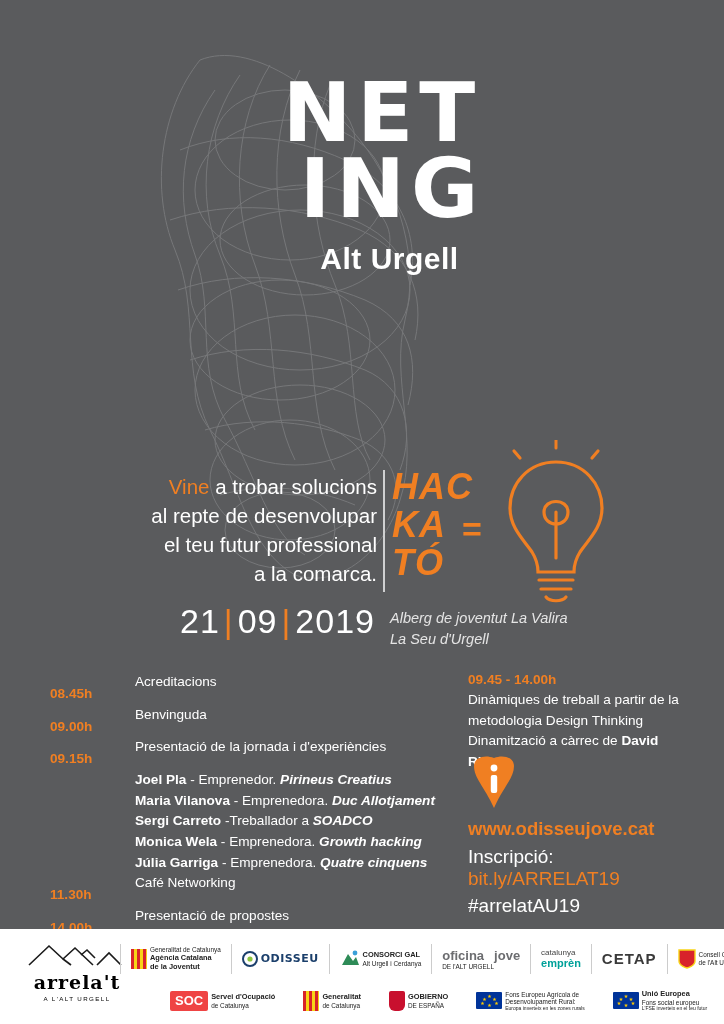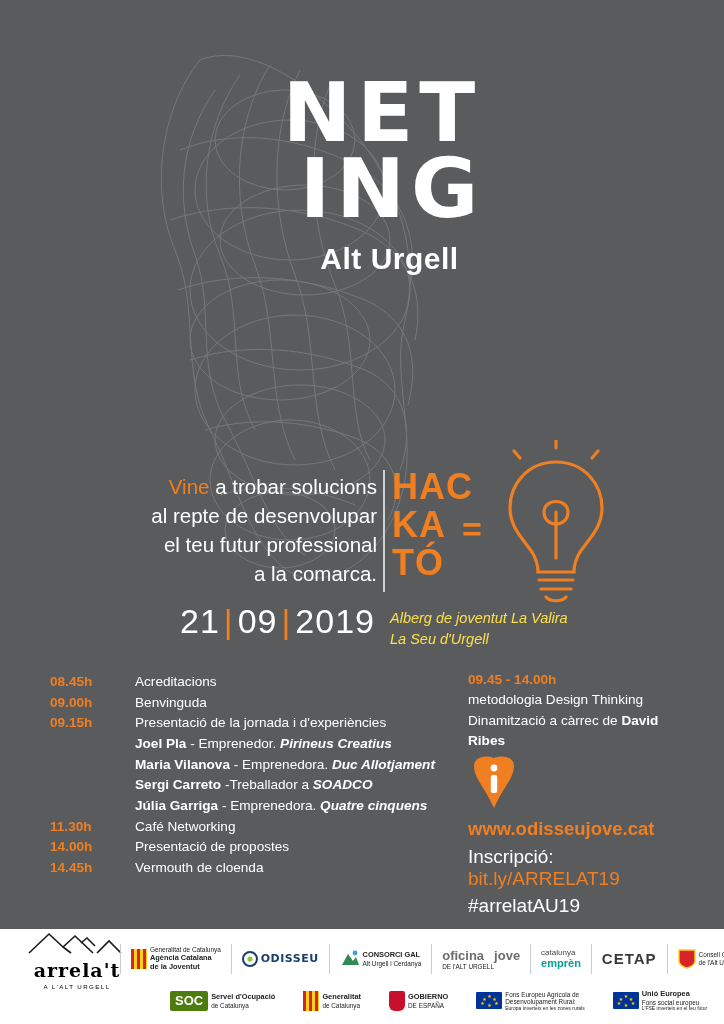--- a/index.html
+++ b/index.html
@@ -95,20 +95,21 @@
 
   .hack {
     position: absolute;
     left: 392px;
     top: 468px;
     color: #f07f22;
     font-weight: bold;
     font-size: 36px;
     line-height: 1.06;
     letter-spacing: 1px;
+    font-style: italic;
   }
   .equals {
     position: absolute;
     left: 462px;
     top: 510px;
     color: #f07f22;
     font-size: 34px;
     font-weight: bold;
   }
   .bulb {
@@ -126,21 +127,21 @@
     top: 602px;
     font-size: 34px;
     color: #ffffff;
     letter-spacing: 1px;
   }
   .date .sep { color: #f07f22; padding: 0 4px; }
   .venue {
     position: absolute;
     left: 390px;
     top: 608px;
-    color: #fde047;
+    color: #e5e5e5;
     font-style: italic;
     font-size: 14.5px;
     line-height: 1.45;
   }
 
   
   .program {
     position: absolute;
     left: 50px;
     top: 672px;
@@ -150,20 +151,21 @@
   }
   .prow {
     display: flex;
     line-height: 1.52;
   }
   .ptime {
     width: 85px;
     color: #f07f22;
     font-weight: bold;
     flex: 0 0 85px;
+    margin-top: 12px;
   }
   .ptext { flex: 1; }
   .ptext b { font-weight: bold; }
   .ptext i { font-style: italic; font-weight: bold; }
 
   
   .rcol {
     position: absolute;
     left: 468px;
     top: 670px;
@@ -241,21 +243,21 @@
   }
   .logo .mark {
     flex: 0 0 auto;
     margin-right: 3px;
   }
   .logo .txt b { font-size: 7.4px; }
 
   .arrelat {
     position: absolute;
     left: 22px;
-    top: 0;
+    top: 12px;
     width: 110px;
     text-align: center;
   }
   .arrelat .name {
     font-family: "DejaVu Serif", serif;
     font-size: 19px;
     font-weight: bold;
     letter-spacing: 1px;
   }
   .arrelat .sub {
@@ -288,21 +290,21 @@
   .cetap {
     font-weight: bold;
     font-size: 15px;
     color: #3a3a3a;
     letter-spacing: 1px;
   }
   .soc {
     font-weight: bold;
     font-size: 13px;
     color: #ffffff;
-    background: #4d7c0f;
+    background: #ef4444;
     padding: 2px 5px;
     border-radius: 2px;
   }
   .eu-flag {
     width: 26px;
     height: 17px;
     background: #003399;
     border-radius: 1px;
     position: relative;
     margin-right: 3px;
@@ -424,38 +426,43 @@
     <div class="prow">
       <div class="ptime"></div>
       <div class="ptext"><b>Maria Vilanova</b><span> - Emprenedora. </span><i>Duc Allotjament</i></div>
     </div>
     <div class="prow">
       <div class="ptime"></div>
       <div class="ptext"><b>Sergi Carreto</b><span> -Treballador a </span><i>SOADCO</i></div>
     </div>
     <div class="prow">
       <div class="ptime"></div>
+      <div class="ptext"><b>Monica Wela</b><span> - Emprenedora. </span><i>Growth hacking</i></div>
+    </div>
+    <div class="prow">
+      <div class="ptime"></div>
       <div class="ptext"><b>Júlia Garriga</b><span> - Emprenedora. </span><i>Quatre cinquens</i></div>
     </div>
     <div class="prow">
       <div class="ptime">11.30h</div>
       <div class="ptext">Café Networking</div>
     </div>
     <div class="prow">
       <div class="ptime">14.00h</div>
       <div class="ptext">Presentació de propostes</div>
     </div>
     <div class="prow">
       <div class="ptime">14.45h</div>
       <div class="ptext">Vermouth de cloenda</div>
     </div>
   </div>
 
   <div class="rcol">
     <div class="rtime">09.45 - 14.00h</div>
+    <div>Dinàmiques de treball a partir de la</div>
     <div>metodologia Design Thinking</div>
     <div><span>Dinamització a càrrec de </span><b>David Ribes</b></div>
   </div>
 
   <svg class="info-icon" viewBox="0 0 52 58">
     <path d="M6,14 C6,6 16,2 26,6 C36,2 46,6 46,14 C46,26 36,34 26,56 C16,34 6,26 6,14 Z" fill="#f07f22"></path>
     <circle cx="26" cy="16" r="3.4" fill="#ffffff"></circle>
     <rect x="22.8" y="23" width="6.4" height="18" rx="2" fill="#ffffff"></rect>
   </svg>
 

